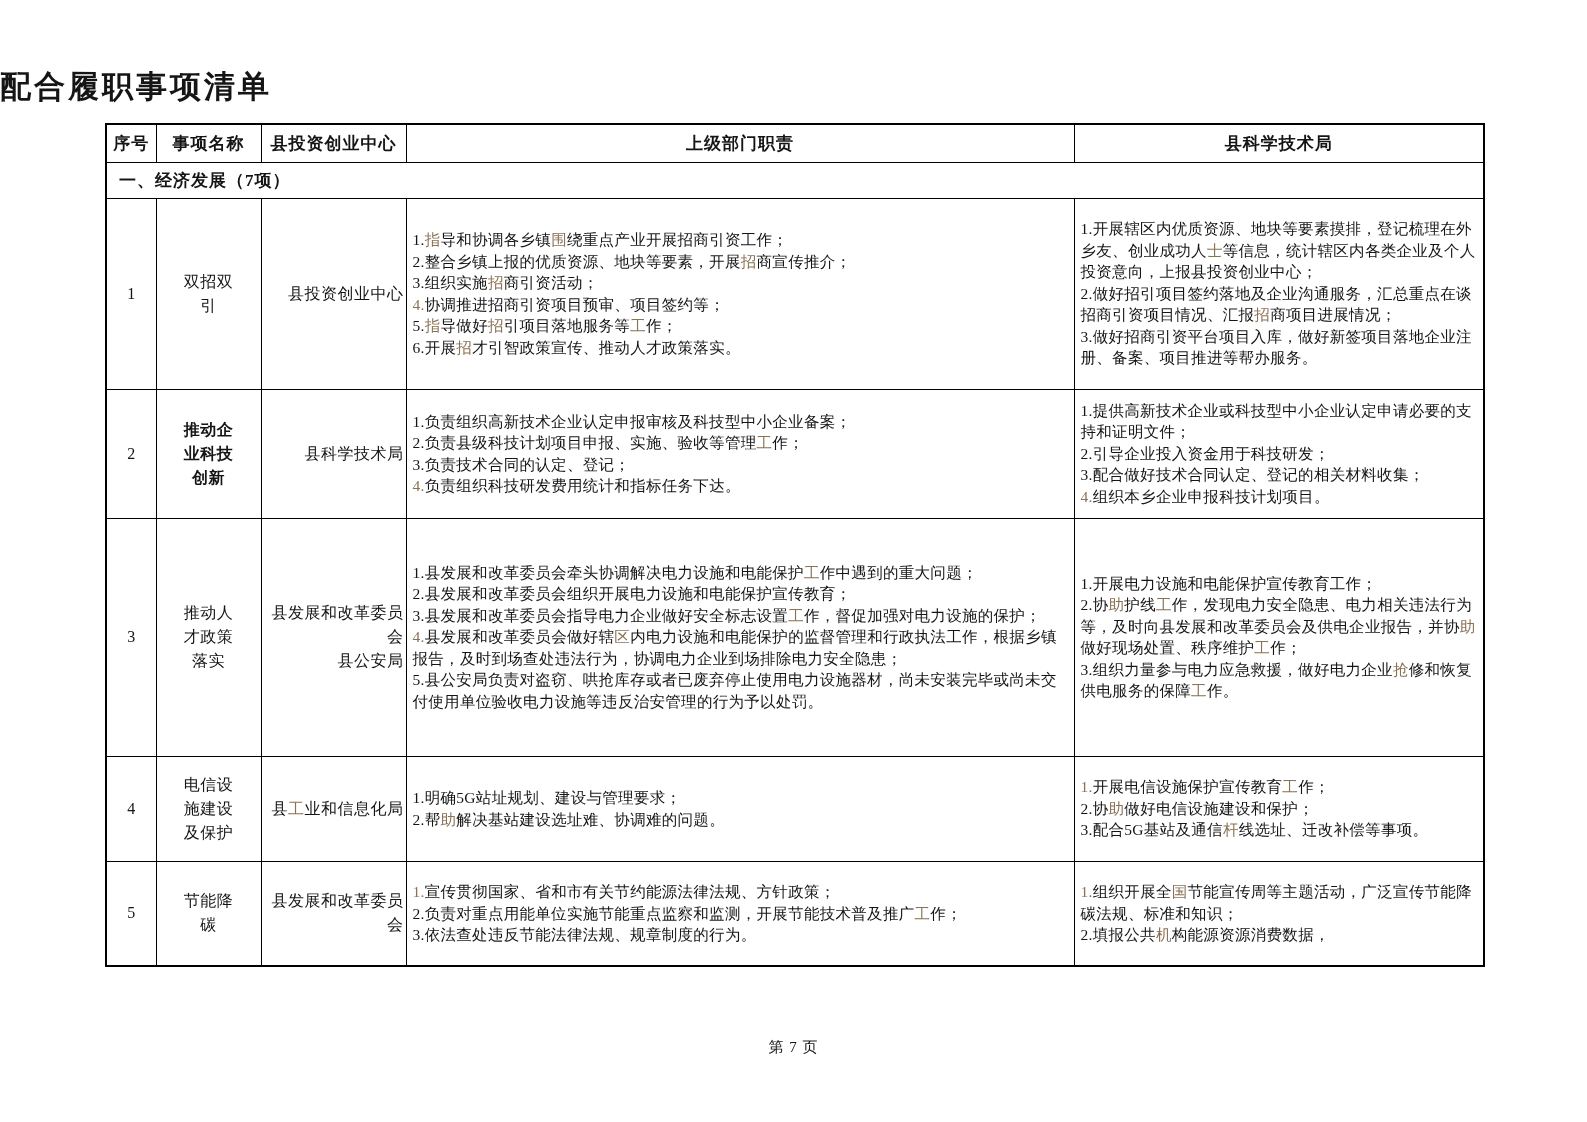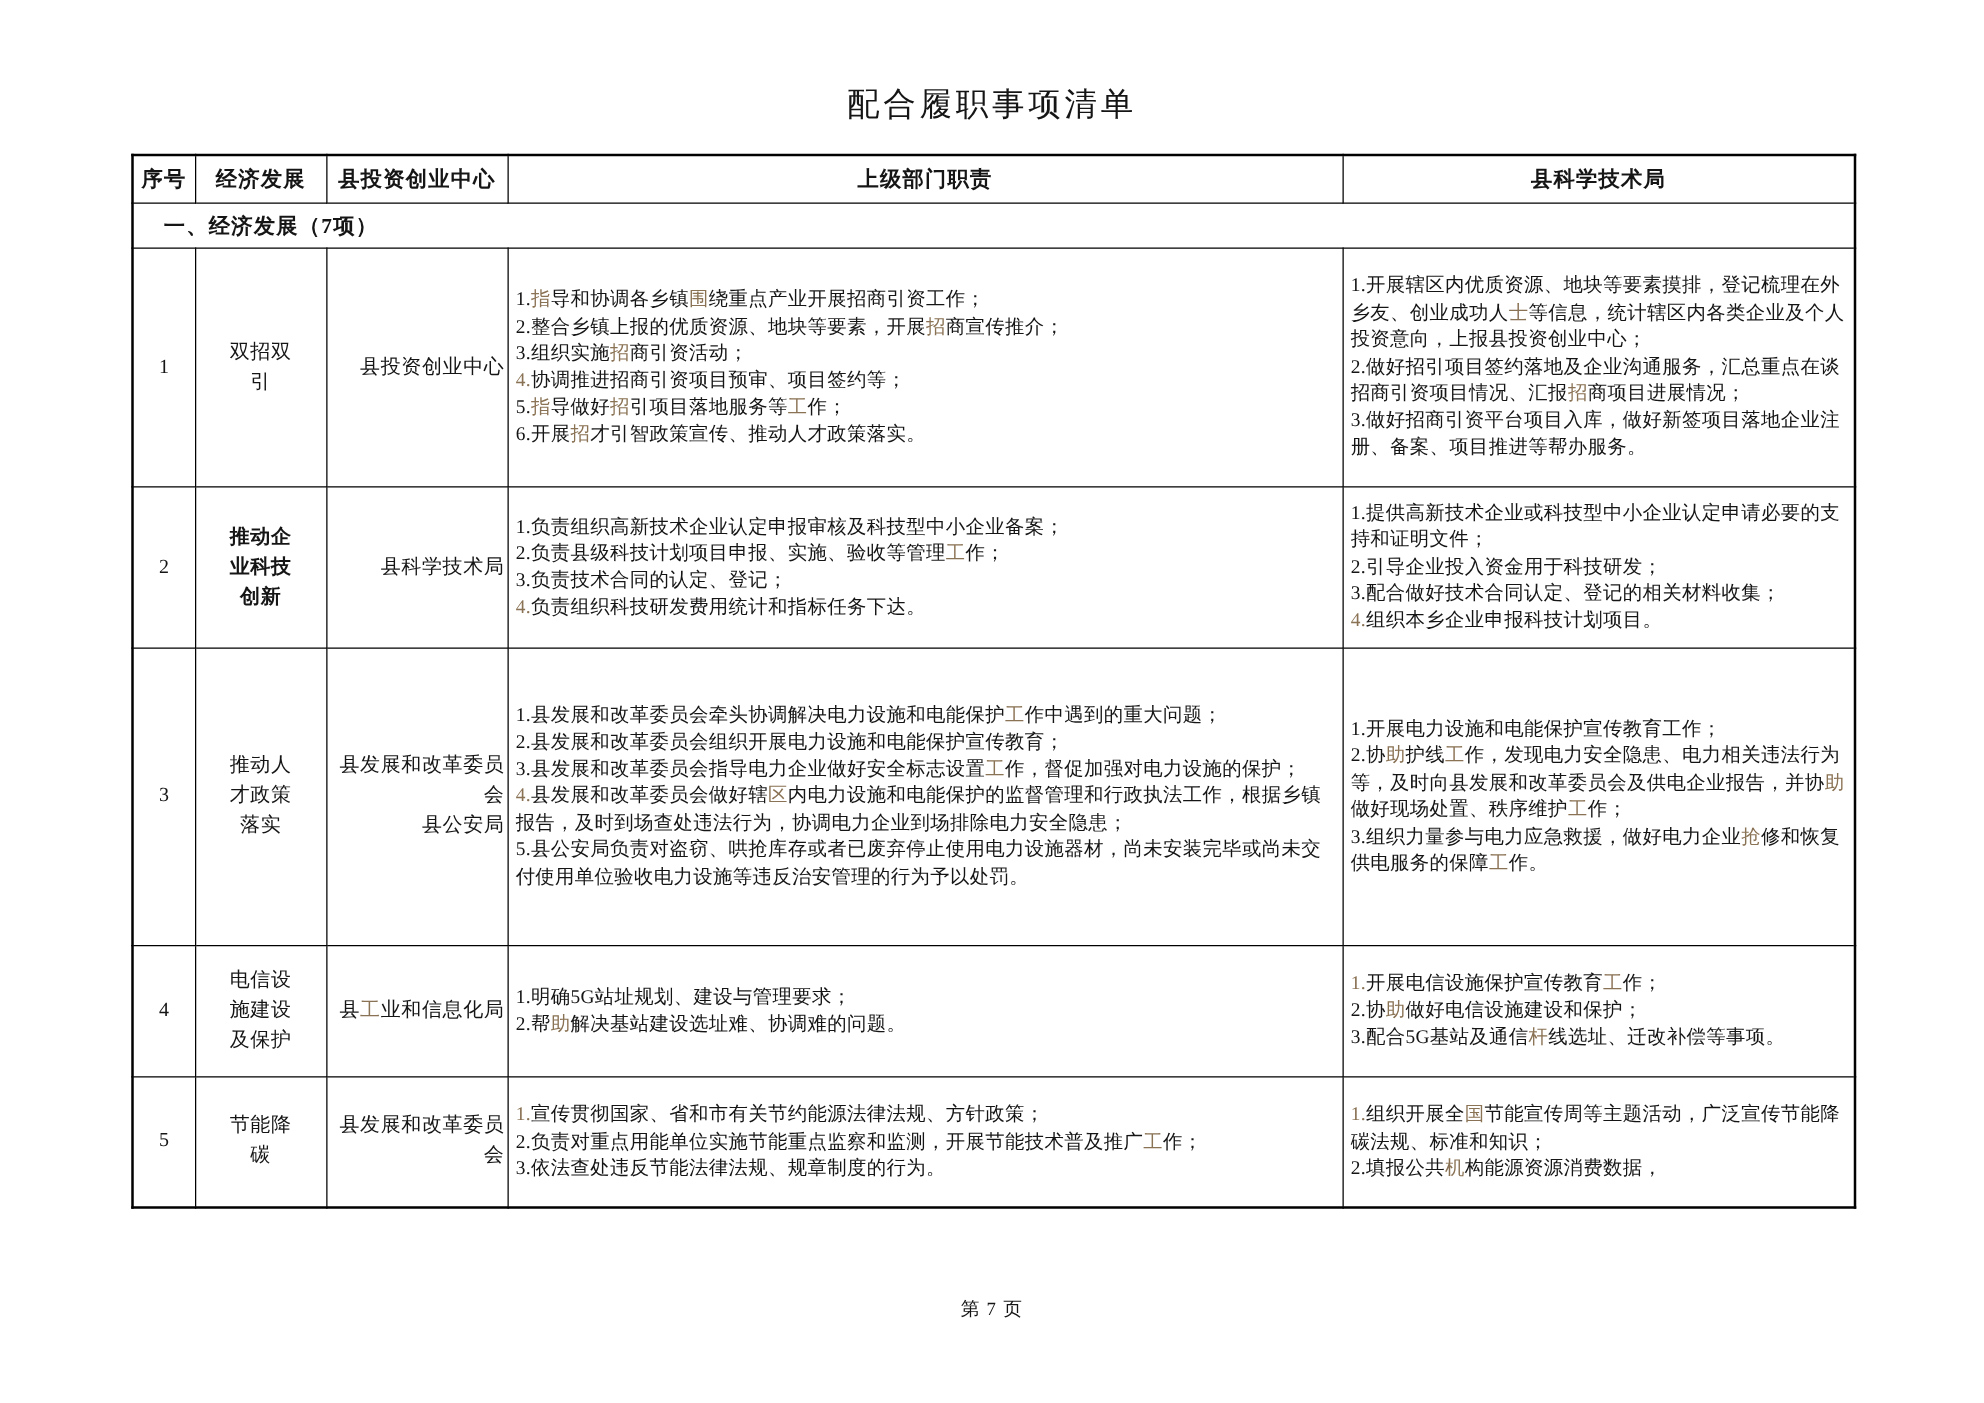--- a/index.html
+++ b/index.html
@@ -9,22 +9,21 @@
     width: 1587px; height: 1122px;
     font-family: "Liberation Serif", "DejaVu Serif", serif;
     color: var(--ink);
     position: relative;
     overflow: hidden;
   }
   .page { position: absolute; inset: 0; background: #fff; }
 
   .doc-title {
     position: absolute; top: 66px; left: 0; right: 0;
-    text-align: center;
-    font-size: 26px; font-weight: normal; letter-spacing: 3px;
+    font-size: 31px; font-weight: bold; letter-spacing: 3px;
   }
 
   table.duties {
     position: absolute; left: 105px; top: 123px;
     width: 1378px;
     border-collapse: collapse; table-layout: fixed;
     border: 2px solid var(--line);
   }
   table.duties th, table.duties td {
     border: 1.5px solid var(--line);
@@ -32,21 +31,21 @@
     overflow: hidden;
   }
   thead th {
     height: 38px;
     font-size: 17px; font-weight: bold;
     text-align: center; letter-spacing: 1px; margin-left: 40px;
   }
   tr.section-row td {
     height: 36px;
     font-size: 17px; font-weight: bold;
-    text-align: left; padding-left: 24px; letter-spacing: 1px;
+    text-align: left; padding-left: 12px; letter-spacing: 1px;
   }
   td.c-no   { text-align: center; font-size: 16px; }
   td.c-name { text-align: center; font-size: 16px; letter-spacing: 0.5px; padding: 0 20px; line-height: 24px; }
   td.c-dept { text-align: right; font-size: 16px; letter-spacing: 0.5px; padding: 0 2px; line-height: 24px; }
   td.c-duty {
     font-size: 15.5px; line-height: 21.5px;
     text-align: left; padding: 5px 6px;
     letter-spacing: 0.3px;
   }
   tr.h0 td { height: 191px; }
@@ -74,21 +73,21 @@
     <colgroup>
       <col style="width:50px">
       <col style="width:105px">
       <col style="width:145px">
       <col style="width:668px">
       <col style="width:410px">
     </colgroup>
     <thead>
       <tr>
         <th>序号</th>
-        <th>经济发展</th>
+        <th>事项名称</th>
         <th>县投资创业中心</th>
         <th>上级部门职责</th>
         <th>县科学技术局</th>
       </tr>
     </thead>
     <tbody id="tbody">
       <tr class="section-row">
         <td colspan="5">一、经济发展（7项）</td>
       </tr>
     <tr class="h0">

